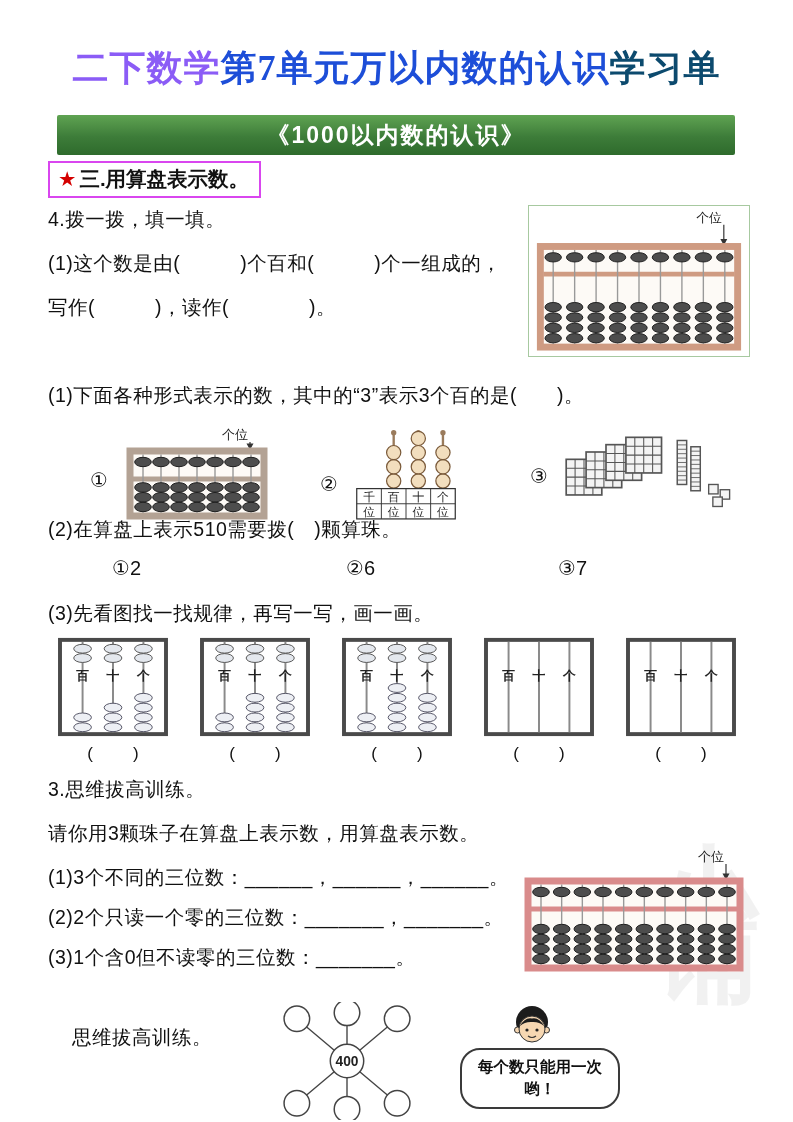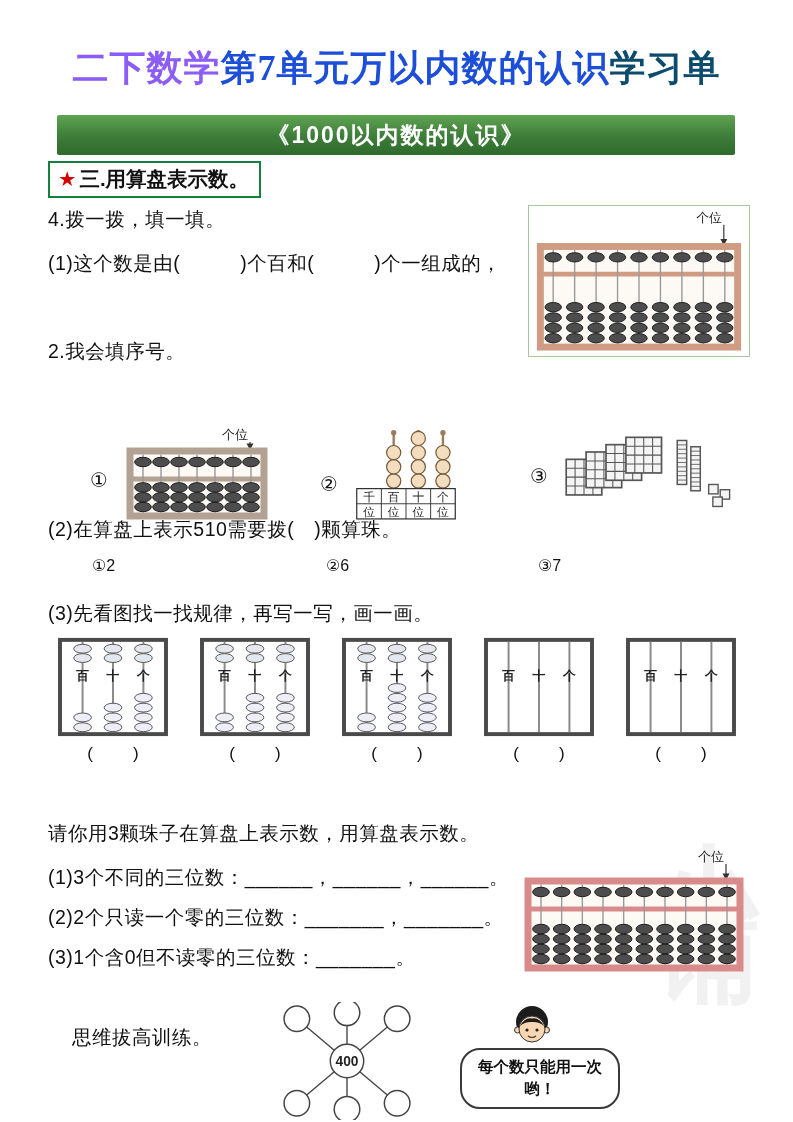--- a/index.html
+++ b/index.html
@@ -24,33 +24,33 @@
   .t-blue  { color:#0c4a6e; }
   .banner {
     position:absolute; top:108px; left:57px; width:678px; height:40px;
     line-height:40px; text-align:center; color:#fff; font-size:23px;
     font-weight:bold; letter-spacing:2px; border-radius:2px;
     background:linear-gradient(180deg,#5fa352 0%,#3d7c39 55%,#2e6b2c 100%);
     margin-top:7px;
   }
   .section-box {
     position:absolute; top:161px; left:48px; background:#fff;
-    border:2px solid #15803d; padding:2px 10px 3px 8px;
+    border:2px solid #d946ef; padding:2px 10px 3px 8px;
     font-size:20.5px; font-weight:bold;
   }
   .star { color:#d40000; margin-right:3px; }
   .line {
     position:absolute; left:48px; font-size:19.5px;
     letter-spacing:0.5px; white-space:nowrap;
   }
   .fig-box { position:absolute; }
   .green-box { border:1.5px solid #a7c9a0; padding:3px; background:#fff; }
   svg { display:block; }
   .opt-label { position:absolute; font-size:20px; }
-  .choice { position:absolute; font-size:16px; }
+  .choice { position:absolute; font-size:20px;margin-left:20px; }
   .mini-row {
     position:absolute; left:48px; top:634px; width:700px;
     display:flex; justify-content:space-between;
   }
   .mini-cell { width:132px; text-align:center; }
   .mini-paren { font-size:17px; letter-spacing:2px; margin-top:2px; }
   .bubble {
     position:absolute; left:460px; top:1048px; width:160px;
     border:2.5px solid #3a3a3a; border-radius:20px; padding:6px 8px;
     text-align:center; font-size:15.5px; font-weight:bold;
@@ -65,20 +65,21 @@
   <div class="watermark">小铺</div>
 
   <h1 class="title"><span class="t-grade">二下数学</span><span class="t-red">第7单元万以内数的认识</span><span class="t-blue">学习单</span></h1>
 
   <div class="banner">《1000以内数的认识》</div>
 
   <div class="section-box"><span class="star">★</span><span>三.用算盘表示数。</span></div>
 
   <p class="line" style="top:206px">4.拨一拨，填一填。</p>
   <p class="line" style="top:250px">(1)这个数是由(　　　)个百和(　　　)个一组成的，</p>
+  <p class="line" style="top:294px">写作(　　　)，读作(　　　　)。</p>
 
   <div class="fig-box green-box" style="left:528px;top:205px;width:222px;height:152px">
     <svg id="abacus-q1" viewBox="0 0 216 146" width="214" height="144">
         <text x="166" y="13" font-size="13" fill="#222">个位</text>
         <line x1="194" y1="16" x2="194" y2="34" stroke="#333" stroke-width="1.2"></line>
         <path d="M194 37 l-3.5 -6.5 l7 0 z" fill="#333"></path>
         <rect x="8" y="38" width="200" height="102" fill="#fdfaf6" stroke="#cf9b82" stroke-width="7"></rect>
         <line x1="11" y1="66" x2="205" y2="66" stroke="#cf9b82" stroke-width="5"></line>
         <line x1="21" y1="41.5" x2="21" y2="136.5" stroke="#999" stroke-width="1.4"></line>
         <ellipse cx="21" cy="49" rx="8.3" ry="4.7" fill="#4d4d4d" stroke="#1f1f1f" stroke-width="1"></ellipse>
@@ -130,21 +131,21 @@
         <ellipse cx="173.25" cy="99.5" rx="8.3" ry="4.7" fill="#4d4d4d" stroke="#1f1f1f" stroke-width="1"></ellipse>
         <line x1="195" y1="41.5" x2="195" y2="136.5" stroke="#999" stroke-width="1.4"></line>
         <ellipse cx="195" cy="49" rx="8.3" ry="4.7" fill="#4d4d4d" stroke="#1f1f1f" stroke-width="1"></ellipse>
         <ellipse cx="195" cy="131" rx="8.3" ry="4.7" fill="#4d4d4d" stroke="#1f1f1f" stroke-width="1"></ellipse>
         <ellipse cx="195" cy="120.5" rx="8.3" ry="4.7" fill="#4d4d4d" stroke="#1f1f1f" stroke-width="1"></ellipse>
         <ellipse cx="195" cy="110" rx="8.3" ry="4.7" fill="#4d4d4d" stroke="#1f1f1f" stroke-width="1"></ellipse>
         <ellipse cx="195" cy="99.5" rx="8.3" ry="4.7" fill="#4d4d4d" stroke="#1f1f1f" stroke-width="1"></ellipse>
       </svg>
   </div>
 
-  <p class="line" style="top:338px">2.我会填序号。</p>
+  <p class="line" style="top:382px">(1)下面各种形式表示的数，其中的“3”表示3个百的是(　　)。</p>
 
   <span class="opt-label" style="left:90px;top:468px">①</span>
   <svg id="opt1-abacus" class="fig-box" style="left:122px;top:426px" viewBox="0 0 150 96" width="150" height="96">
       <text x="100" y="13" font-size="13" fill="#222">个位</text>
       <line x1="128" y1="16" x2="128" y2="21" stroke="#333" stroke-width="1.2"></line>
       <path d="M128 24 l-3.5 -6.5 l7 0 z" fill="#333"></path>
       <rect x="8" y="25" width="134" height="65" fill="#fdfaf6" stroke="#b3a294" stroke-width="7"></rect>
       <line x1="11" y1="53" x2="139" y2="53" stroke="#b3a294" stroke-width="5"></line>
       <line x1="21" y1="28.5" x2="21" y2="86.5" stroke="#999" stroke-width="1.4"></line>
       <ellipse cx="21" cy="36" rx="8.3" ry="4.7" fill="#4d4d4d" stroke="#1f1f1f" stroke-width="1"></ellipse>
@@ -391,20 +392,21 @@
           <line x1="66" y1="8" x2="66" y2="100" stroke="#8a8a8a" stroke-width="2"></line>
           <line x1="97" y1="8" x2="97" y2="100" stroke="#8a8a8a" stroke-width="2"></line>
           <text x="35" y="47" font-size="13" font-weight="bold" text-anchor="middle" fill="#222">百</text>
           <text x="66" y="47" font-size="13" font-weight="bold" text-anchor="middle" fill="#222">十</text>
           <text x="97" y="47" font-size="13" font-weight="bold" text-anchor="middle" fill="#222">个</text>
         </svg>
       <div class="mini-paren">(　　)</div>
     </div>
   </div>
 
+  <p class="line" style="top:776px">3.思维拔高训练。</p>
   <p class="line" style="top:820px">请你用3颗珠子在算盘上表示数，用算盘表示数。</p>
   <p class="line" style="top:864px">(1)3个不同的三位数：______，______，______。</p>
   <p class="line" style="top:904px">(2)2个只读一个零的三位数：_______，_______。</p>
   <p class="line" style="top:944px">(3)1个含0但不读零的三位数：_______。</p>
   <p class="line" style="top:1024px;left:72px">思维拔高训练。</p>
 
   <svg id="abacus-q3" class="fig-box" style="left:520px;top:848px" viewBox="0 0 228 126" width="228" height="126">
       <text x="178" y="13" font-size="13" fill="#222">个位</text>
       <line x1="206" y1="16" x2="206" y2="29" stroke="#333" stroke-width="1.2"></line>
       <path d="M206 32 l-3.5 -6.5 l7 0 z" fill="#333"></path>

